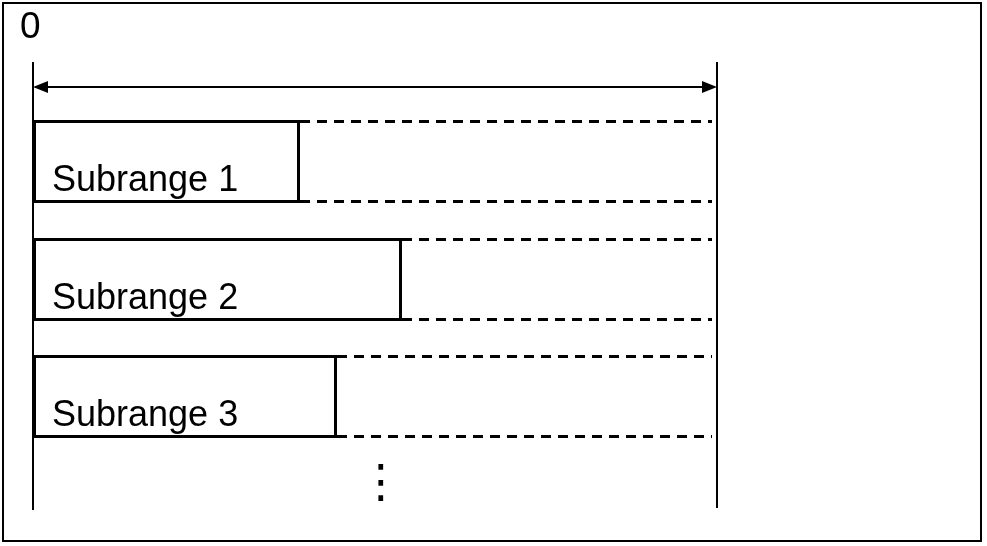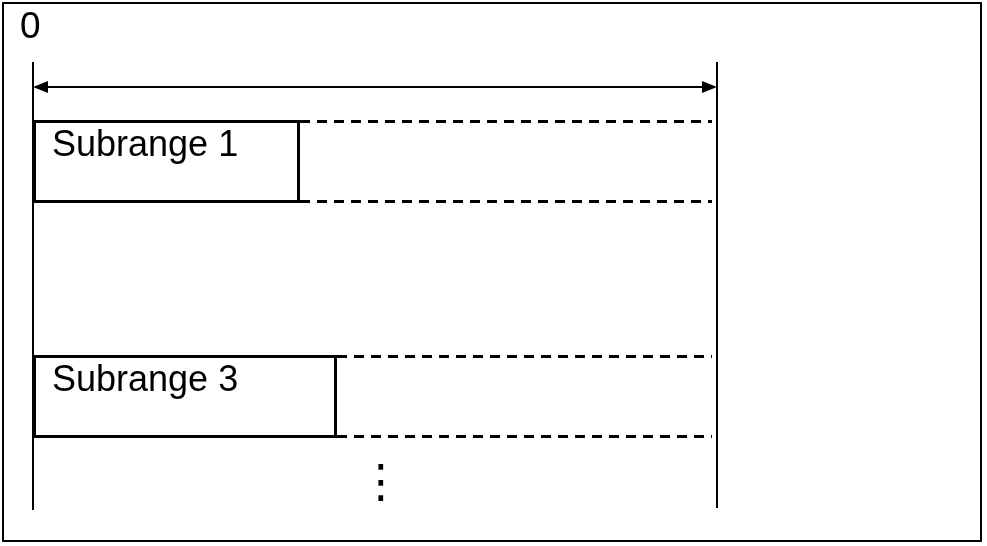--- a/index.html
+++ b/index.html
@@ -76,21 +76,21 @@
     height: 83px;
   }
   .row .box {
     position: absolute;
     left: 33px; top: 0;
     height: 83px;
     border: 3px solid #000;
     box-sizing: border-box;
     background: #fff;
     display: flex;
-    align-items: flex-start;
+    align-items: flex-end;
     padding-left: 16px;
     font-size: 36px;
     white-space: nowrap;
   }
   .row .dash {
     position: absolute;
     height: 3px;
     background: repeating-linear-gradient(90deg, #000 0 10px, transparent 10px 17px);
   }
   .row .dash.top    { top: 0; }
@@ -137,20 +137,27 @@
   </div>
 
   <div class="row row1">
     <div class="box">
       <span>Subrange 1</span>
     </div>
     <div class="dash top"></div>
     <div class="dash bottom"></div>
   </div>
 
+  <div class="row row2">
+    <div class="box">
+      <span>Subrange 2</span>
+    </div>
+    <div class="dash top"></div>
+    <div class="dash bottom"></div>
+  </div>
 
   <div class="row row3">
     <div class="box">
       <span>Subrange 3</span>
     </div>
     <div class="dash top"></div>
     <div class="dash bottom"></div>
   </div>
 
   <div class="vellipsis">⋮</div>

